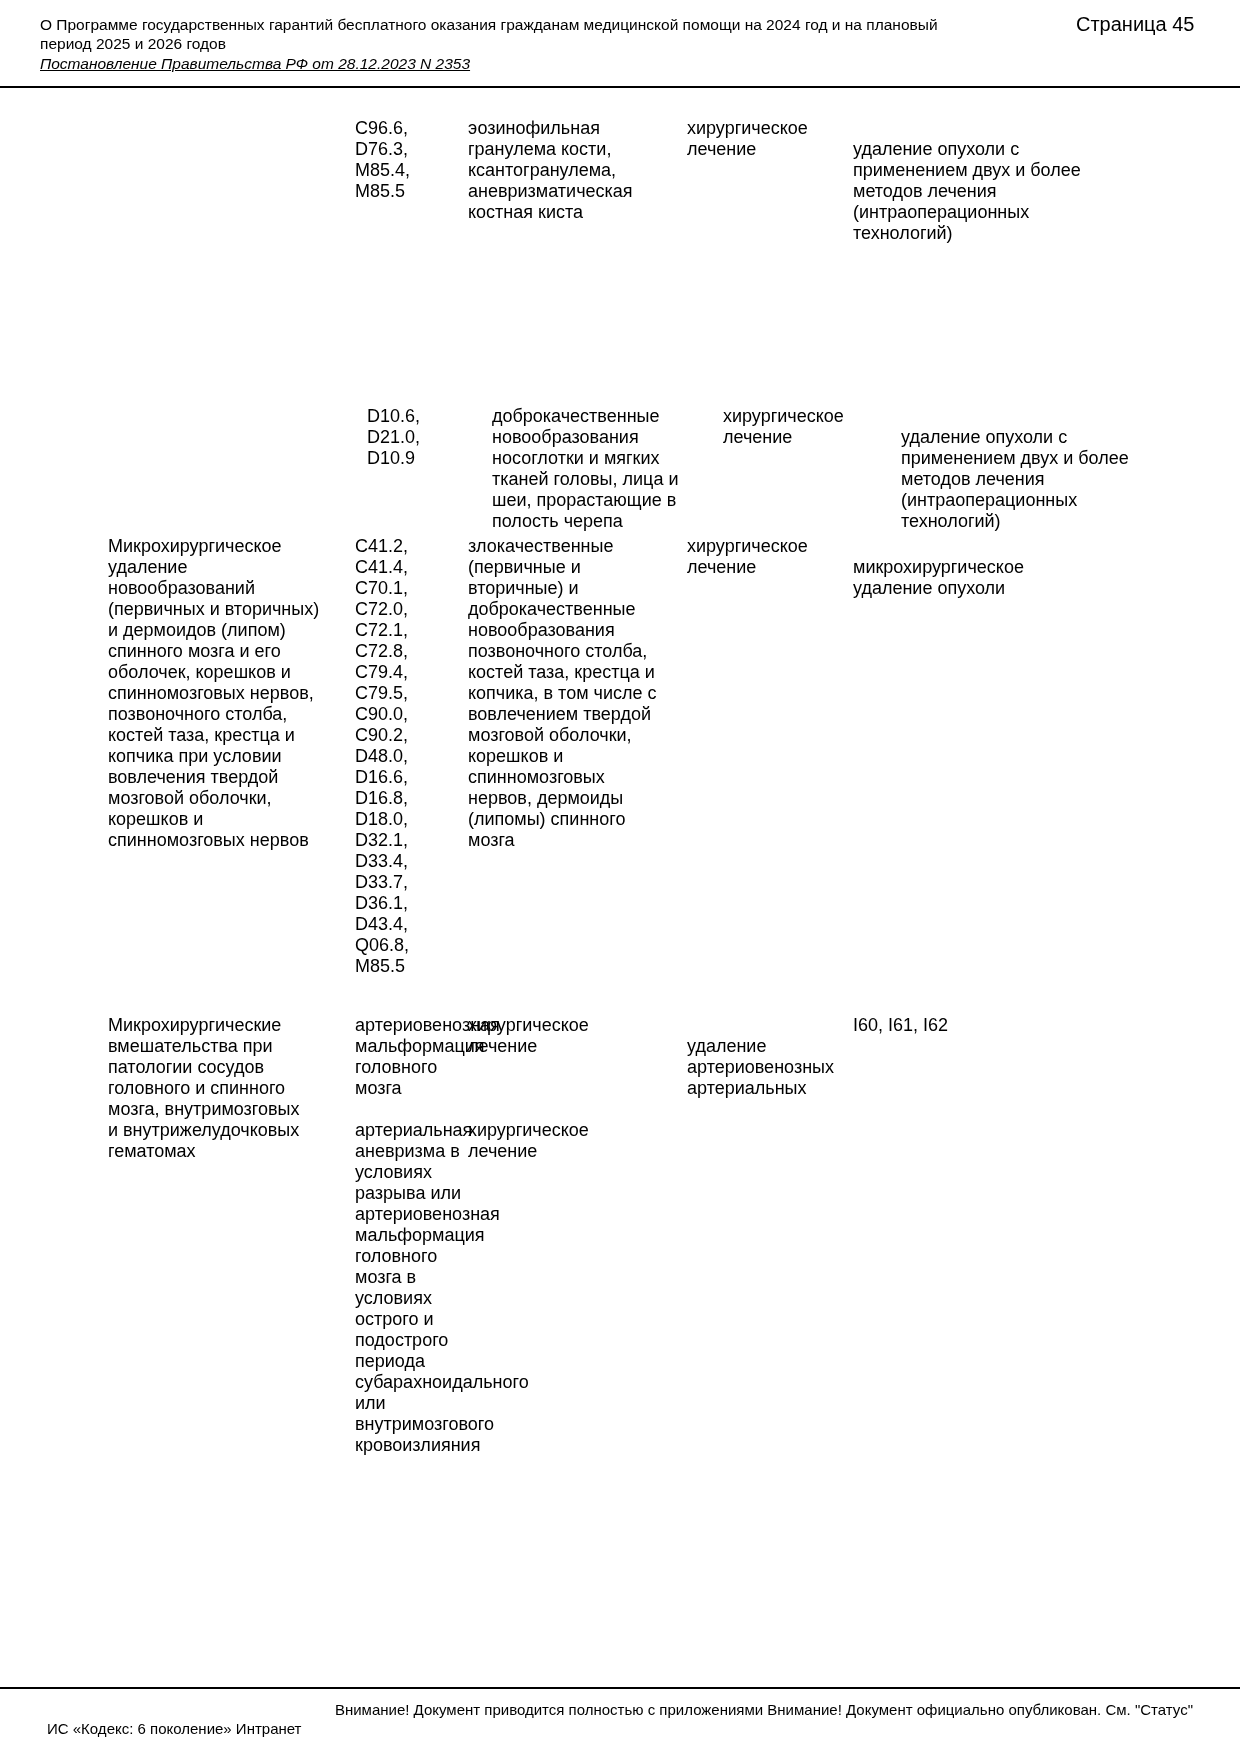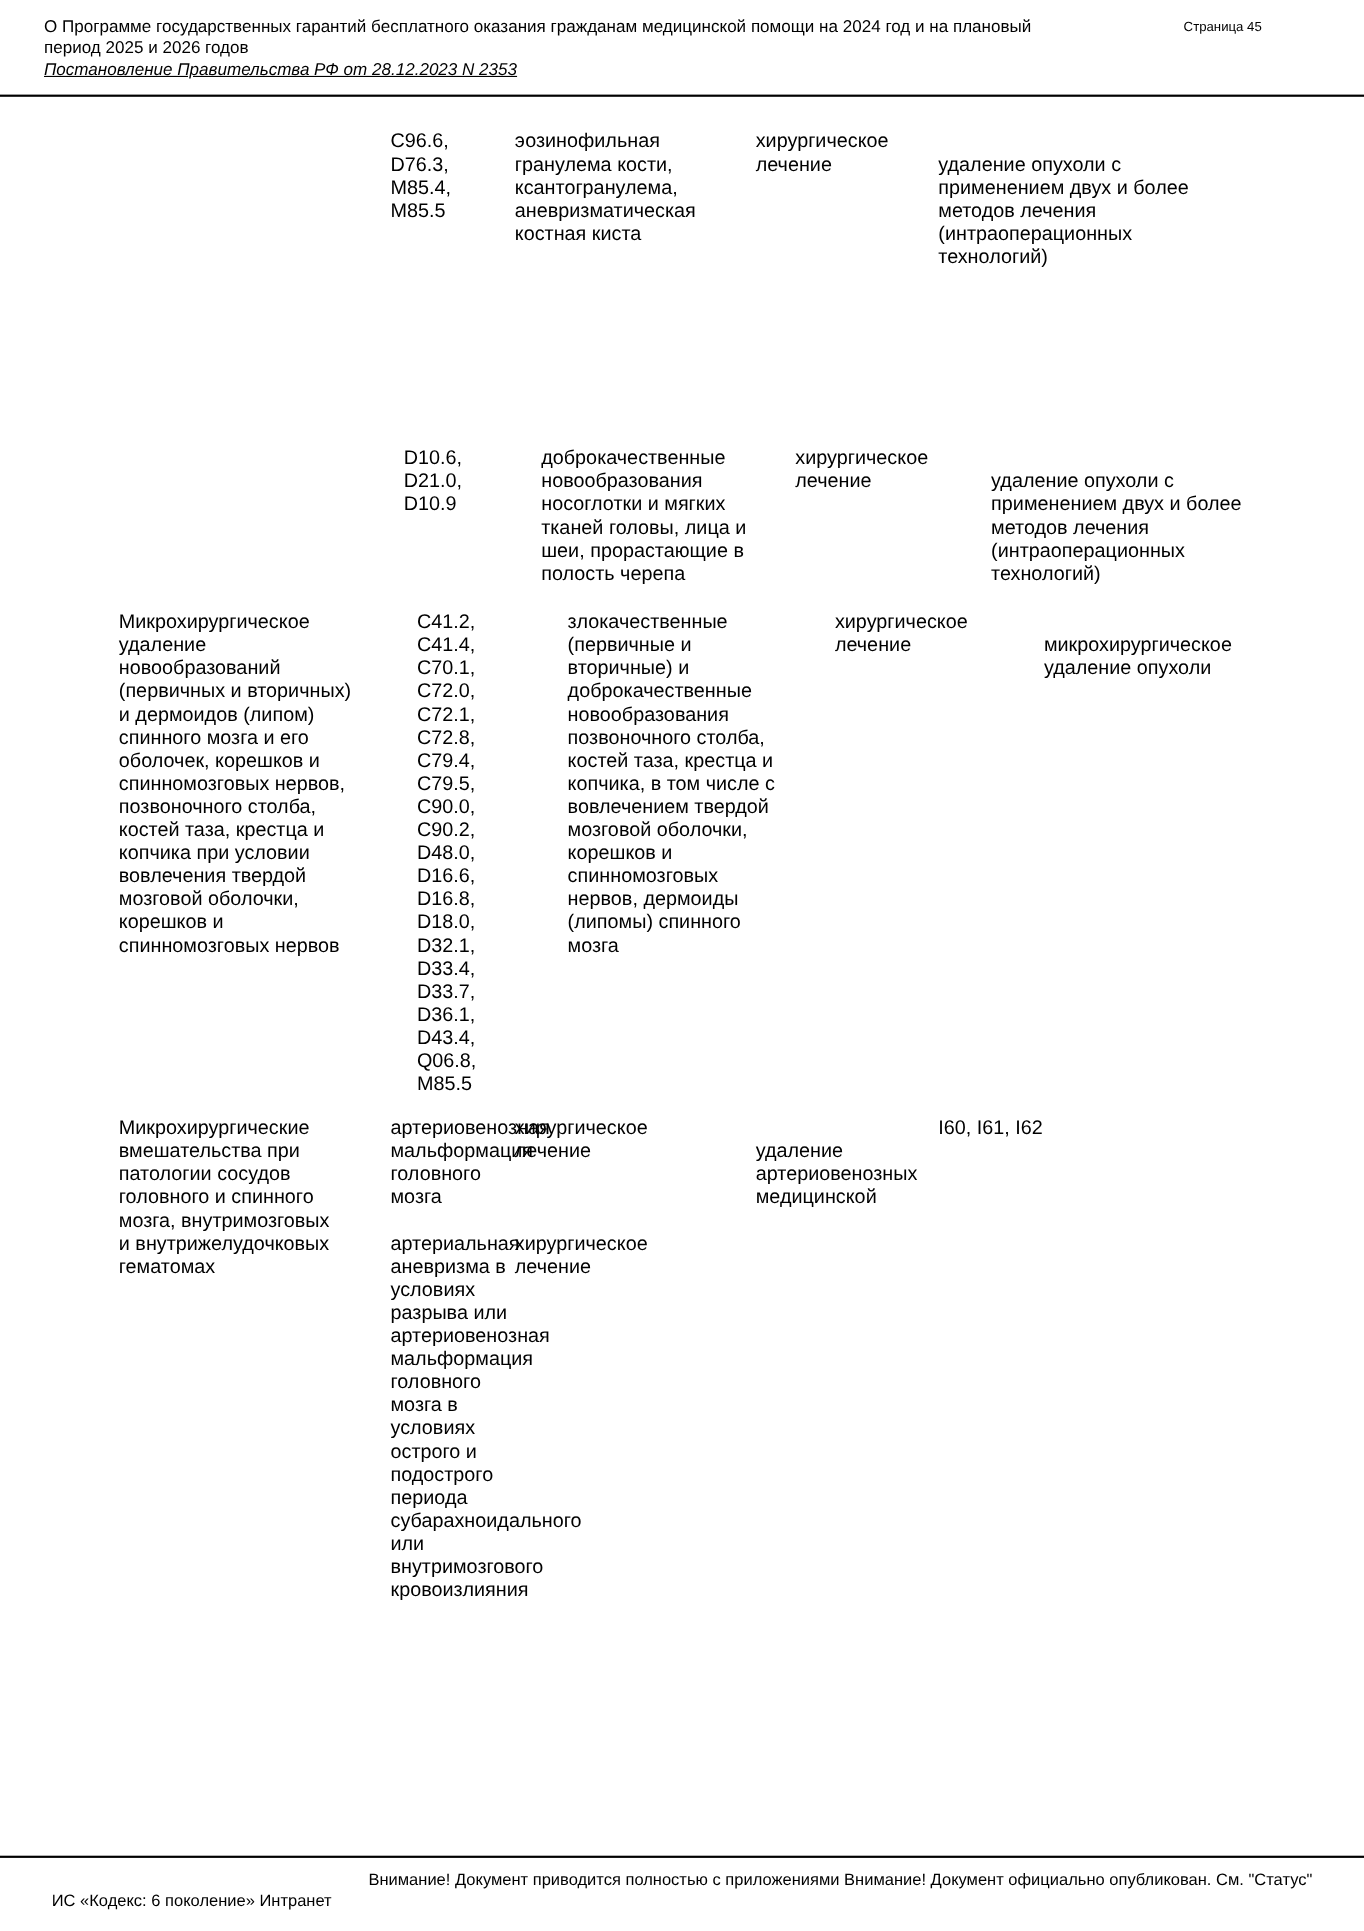--- a/index.html
+++ b/index.html
@@ -19,21 +19,21 @@
     top: 15px;
     width: 1000px;
     font-size: 15.5px;
     line-height: 19px;
     white-space: pre-line;
   }
   .page-label {
     position: absolute;
     left: 1076px;
     top: 15px;
-    font-size: 12px;
+    font-size: 20px;
     line-height: 19px;
   }
   .decree {
     position: absolute;
     left: 40px;
     top: 54px;
     font-size: 15.5px;
     line-height: 19px;
     font-style: italic;
     text-decoration: underline;
@@ -52,21 +52,21 @@
     position: absolute;
     left: 108px;
     width: 1045px;
     display: grid;
     grid-template-columns: 247px 113px 219px 166px 300px;
     align-items: start;
     margin-top: 28px;
   }
   .seg-1 { top: 90px; }
   .seg-2 { top: 378px; gap: 12px; }
-  .seg-3 { top: 527px; gap: 24px; }
+  .seg-3 { top: 508px; }
   .seg-4 { top: 987px; }
 
   .cell {
     font-size: 18px;
     line-height: 21px;
     white-space: pre-line;
   }
   .para + .para { margin-top: 22px; }
   .span2 { grid-row: 1 / span 2; grid-column: 1; }
   .suba { min-height: 105px; }
@@ -213,21 +213,21 @@
 и внутрижелудочковых
 гематомах</div>
 
     <div class="cell suba">артериовенозная
 мальформация
 головного мозга</div>
     <div class="cell suba">хирургическое
 лечение</div>
     <div class="cell suba">
       <div class="para">удаление артериовенозных
-медицинской</div>
+артериальных</div>
     </div>
 
     <div class="cell">I60, I61, I62</div>
     <div class="cell">артериальная
 аневризма в условиях
 разрыва или
 артериовенозная
 мальформация
 головного мозга в
 условиях острого и

